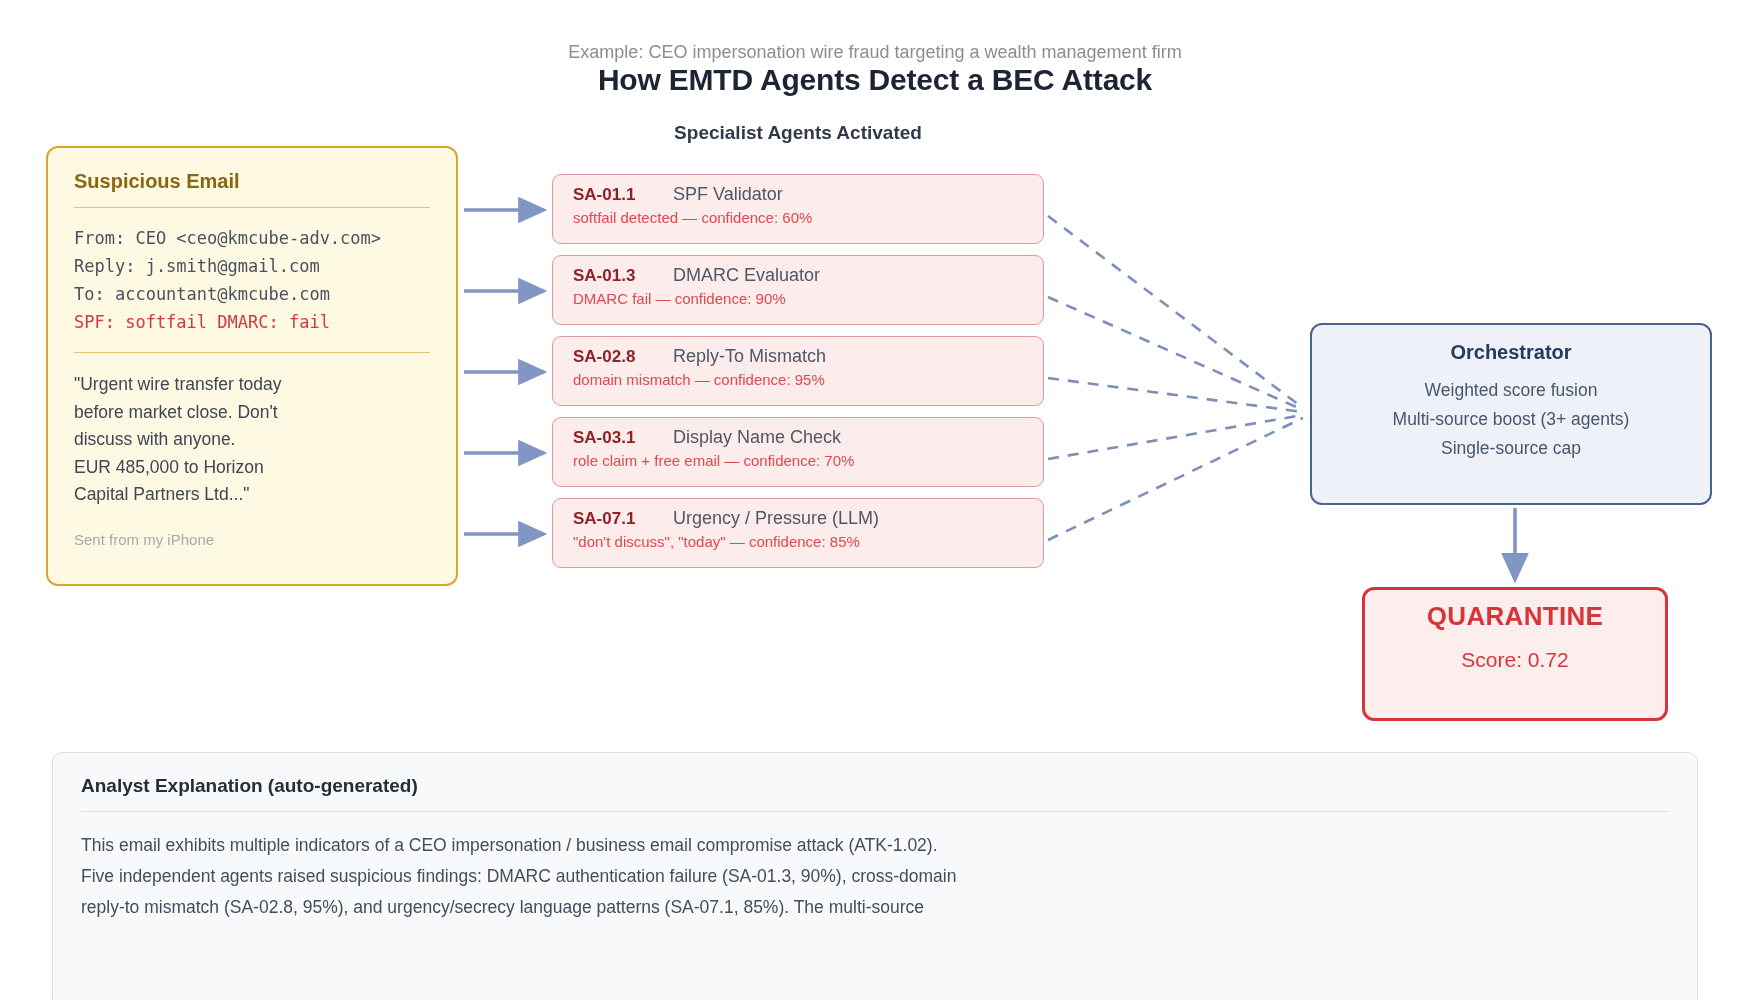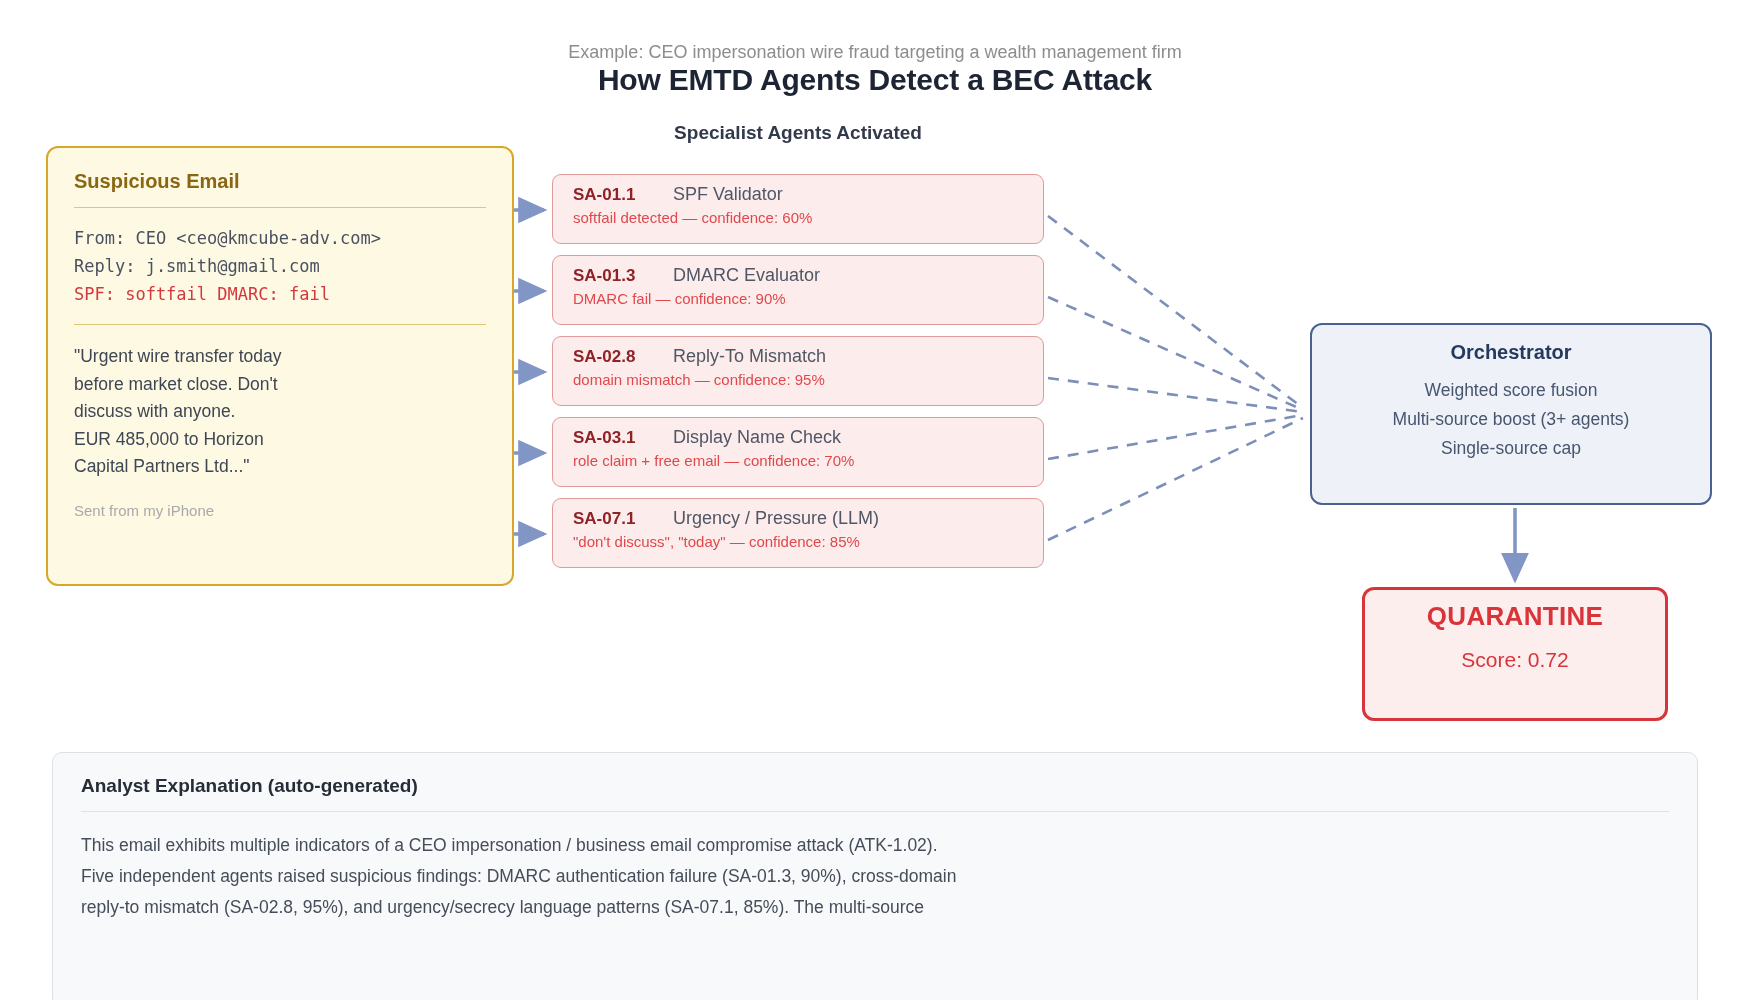--- a/index.html
+++ b/index.html
@@ -32,21 +32,21 @@
   #page-subtitle {
     font-size: 18px;
     color: #8d8d8d;
     margin-top: 18px;
   }
 
   
   #email-card {
     position: absolute;
     left: 46px; top: 146px;
-    width: 468px; height: 440px;
+    width: 412px; height: 440px;
     background: #fdf9e3;
     border: 2px solid #d8a72a;
     border-radius: 12px;
     box-sizing: border-box;
     padding: 22px 26px;
   }
   #email-title {
     font-size: 20px;
     font-weight: bold;
     color: #8a6512;
@@ -239,20 +239,21 @@
     <line x1="1515" y1="508" x2="1515" y2="580"></line>
   </g>
 </svg>
 
 <div id="email-card">
   <div id="email-title">Suspicious Email</div>
   <div class="email-rule"></div>
   <div class="email-headers">
     <div>From: CEO &lt;ceo@kmcube-adv.com&gt;</div>
     <div>Reply: j.smith@gmail.com</div>
+    <div>To: accountant@kmcube.com</div>
     <div class="auth-fail">SPF: softfail DMARC: fail</div>
   </div>
   <div class="email-rule2"></div>
   <div class="email-body">
     <div>"Urgent wire transfer today</div>
     <div>before market close. Don't</div>
     <div>discuss with anyone.</div>
     <div>EUR 485,000 to Horizon</div>
     <div>Capital Partners Ltd..."</div>
   </div>

